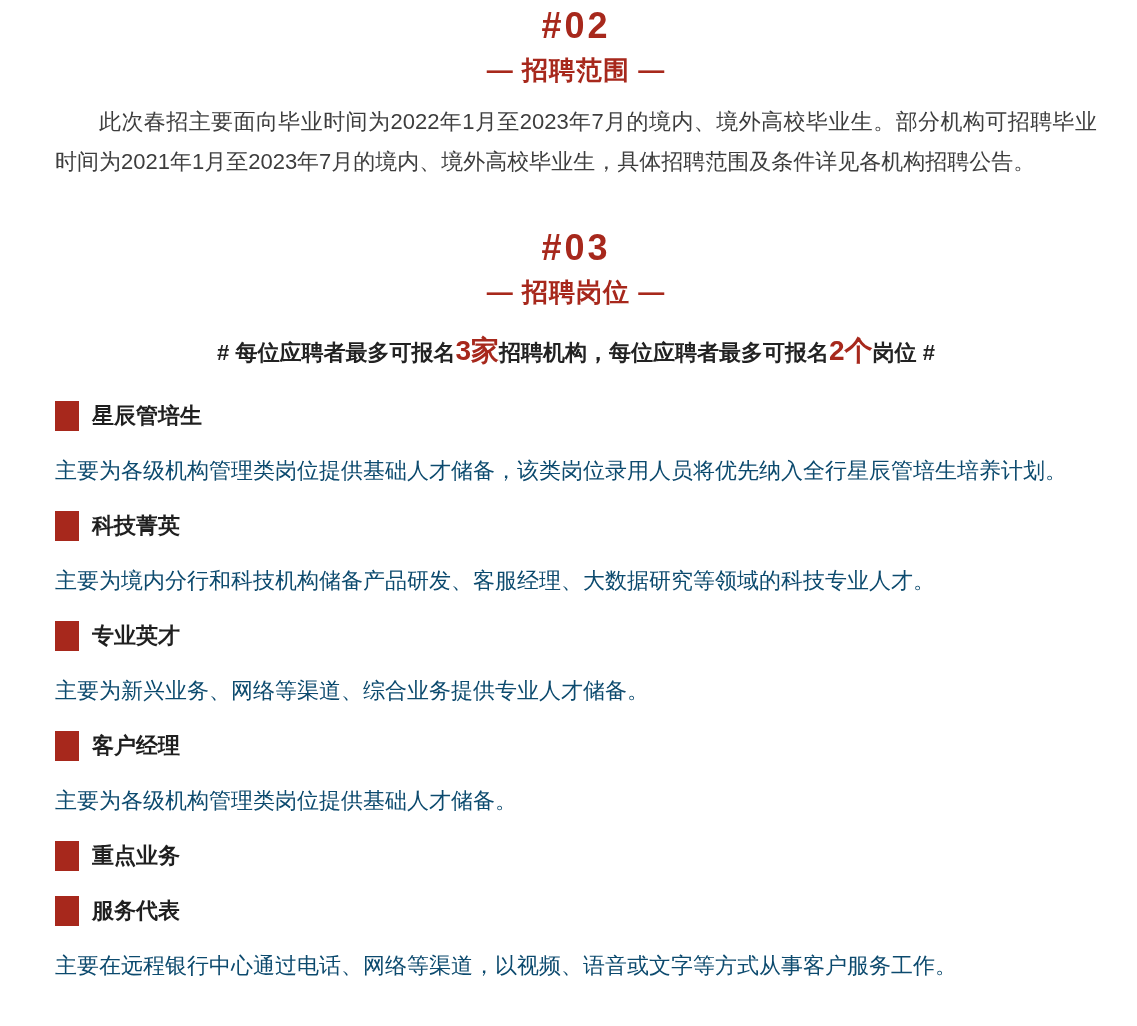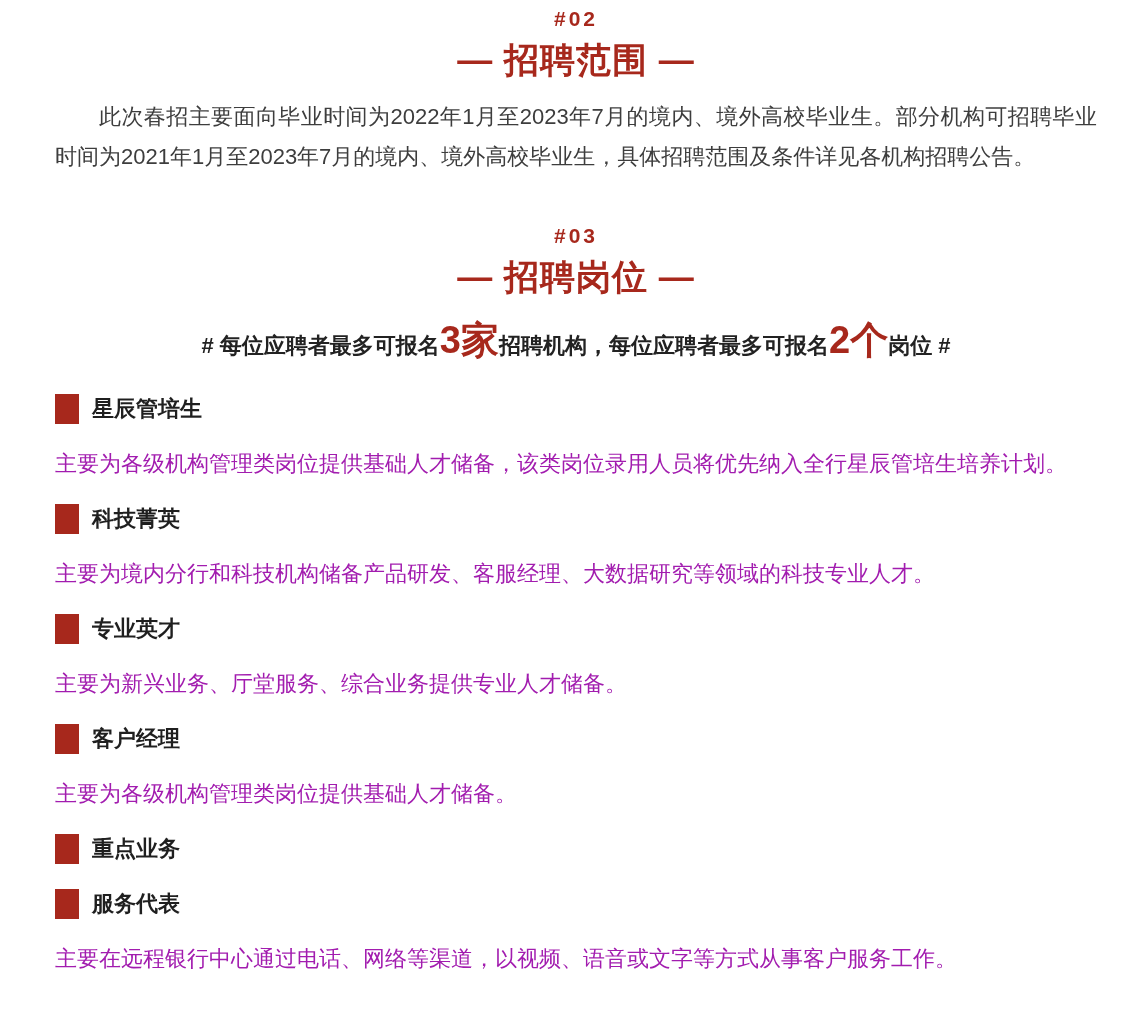--- a/index.html
+++ b/index.html
@@ -11,28 +11,28 @@
     width: 1137px;
     min-height: 1026px;
     background: #ffffff;
     padding: 8px 40px 24px 55px;
     overflow: hidden;
   }
   
   .sec-header { text-align: center; }
   .sec-number {
     color: #a7281c;
-    font-size: 21px;
+    font-size: 36px;
     font-weight: bold;
     line-height: 1;
     letter-spacing: 3px;
   }
   .sec-title {
     color: #a7281c;
-    font-size: 35px;
+    font-size: 26px;
     font-weight: bold;
     line-height: 1.05;
     letter-spacing: 1px;
     margin-top: 13px;
   }
   .sec-header-03 { margin-top: 48px; }
   
   .lead-paragraph {
     margin-top: 18px;
     font-size: 22px;
@@ -46,21 +46,21 @@
     margin-top: 24px;
     text-align: center;
     font-size: 22px;
     font-weight: bold;
     color: #222222;
     line-height: 40px;
     white-space: nowrap;
   }
   .quota-highlight {
     color: #a7281c;
-    font-size: 38px;
+    font-size: 28px;
     font-weight: bold;
     margin-top: 40px;
   }
   
   .positions { margin-top: 28px; }
   .position-block { margin-bottom: 25px; }
   .position-heading {
     display: flex;
     align-items: flex-end;
     height: 30px;
@@ -76,21 +76,21 @@
     margin-left: 13px;
     font-size: 22px;
     font-weight: bold;
     color: #1f1f1f;
     line-height: 30px;
   }
   .position-desc {
     margin-top: 25px;
     font-size: 22px;
     line-height: 30px;
-    color: #a21caf;
+    color: #0c4a6e;
     text-align: justify;
   }
 </style>
 </head>
 <body>
 
 <div class="page">
 
   <div class="sec-header">
     <div class="sec-number">#02</div>
@@ -124,21 +124,21 @@
         <span class="position-title">科技菁英</span>
       </div>
       <p class="position-desc">主要为境内分行和科技机构储备产品研发、客服经理、大数据研究等领域的科技专业人才。</p>
     </div>
 
     <div class="position-block">
       <div class="position-heading">
         <span class="red-square"></span>
         <span class="position-title">专业英才</span>
       </div>
-      <p class="position-desc">主要为新兴业务、厅堂服务、综合业务提供专业人才储备。</p>
+      <p class="position-desc">主要为新兴业务、网络等渠道、综合业务提供专业人才储备。</p>
     </div>
 
     <div class="position-block">
       <div class="position-heading">
         <span class="red-square"></span>
         <span class="position-title">客户经理</span>
       </div>
       <p class="position-desc">主要为各级机构管理类岗位提供基础人才储备。</p>
     </div>
 

